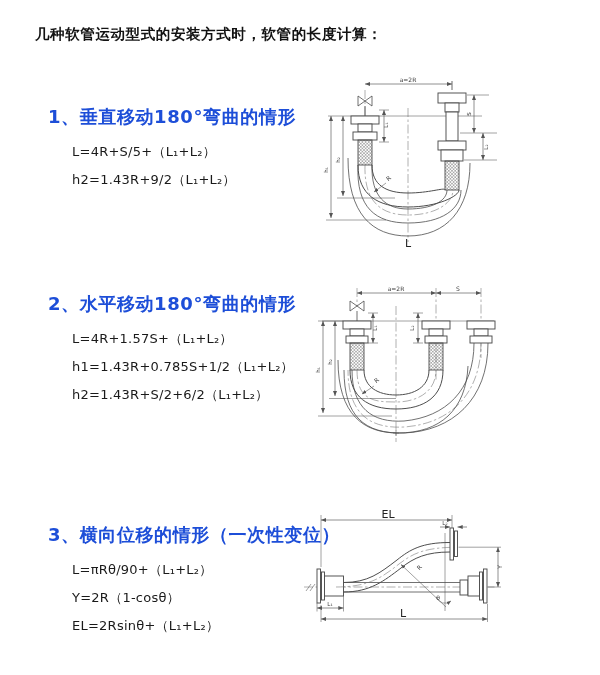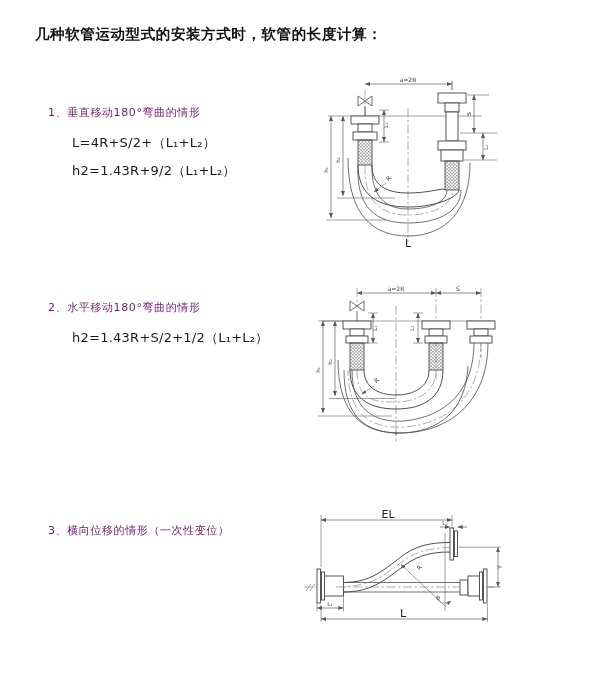--- a/index.html
+++ b/index.html
@@ -1,25 +1,25 @@
 <!DOCTYPE html>
 <html><head>
 <meta charset="utf-8">
 <style>
   html,body{margin:0;padding:0;background:#fff}
   .page{position:relative;width:600px;height:675px;background:#fff;overflow:hidden;
         font-family:"DejaVu Sans","Liberation Sans",sans-serif;color:#161616}
   .doc-title{position:absolute;left:35px;top:25px;font-size:14.5px;font-weight:bold;
              letter-spacing:.6px;color:#121212}
   .case{position:absolute;left:48px}
-  .case-heading{font-size:11px;font-weight:normal;letter-spacing:.6px;color:#701a75}
+  .case-heading{font-size:18px;font-weight:bold;letter-spacing:.6px;color:#1d4ed8}
   .fgroup{margin:9px 0 0 24px}
   .formula{height:28px;line-height:28px;font-size:13px;letter-spacing:.25px;color:#1a1a1a}
   #case1{top:105px}
-  #case2{top:300px}
+  #case2{top:292px}
   #case3{top:523px}
   .diagram{position:absolute}
   #d1{left:300px;top:70px}
   #d2{left:300px;top:270px}
   #d3{left:300px;top:503px}
   
   .ln{fill:none;stroke:#4d4d4d;stroke-width:1}
   .tn{fill:none;stroke:#4d4d4d;stroke-width:.8}
   .cl{fill:none;stroke:#6e6e6e;stroke-width:.55;stroke-dasharray:9 2.5 2.5 2.5}
   .dim{fill:none;stroke:#555;stroke-width:.65}
@@ -33,34 +33,41 @@
 </head>
 <body>
 
 <div class="page">
 
   <div class="doc-title">几种软管运动型式的安装方式时，软管的长度计算：</div>
 
   <div class="case" id="case1">
     <div class="case-heading">1、垂直移动180°弯曲的情形</div>
     <div class="fgroup">
-      <div class="formula">L=4R+S/2+（L₁+L₂）</div>
+      <div class="formula">L=4R+S/5+（L₁+L₂）</div>
       <div class="formula">h2=1.43R+9/2（L₁+L₂）</div>
     </div>
   </div>
 
   <div class="case" id="case2">
     <div class="case-heading">2、水平移动180°弯曲的情形</div>
     <div class="fgroup">
-      <div class="formula">h2=1.43R+S/2+1/2（L₁+L₂）</div>
+      <div class="formula">L=4R+1.57S+（L₁+L₂）</div>
+      <div class="formula">h1=1.43R+0.785S+1/2（L₁+L₂）</div>
+      <div class="formula">h2=1.43R+S/2+6/2（L₁+L₂）</div>
     </div>
   </div>
 
   <div class="case" id="case3">
     <div class="case-heading">3、横向位移的情形（一次性变位）</div>
+    <div class="fgroup">
+      <div class="formula">L=πRθ/90+（L₁+L₂）</div>
+      <div class="formula">Y=2R（1-cosθ）</div>
+      <div class="formula">EL=2Rsinθ+（L₁+L₂）</div>
+    </div>
   </div>
 
   <svg id="d1" class="diagram" width="300" height="190" viewBox="0 0 300 190">
     <defs>
       <marker id="ae" markerWidth="9" markerHeight="8" refX="8" refY="4" orient="auto">
         <path d="M0,0.8 L8,4 L0,7.2 Z" fill="#555"></path>
       </marker>
       <marker id="as" markerWidth="9" markerHeight="8" refX="1" refY="4" orient="auto">
         <path d="M9,0.8 L1,4 L9,7.2 Z" fill="#555"></path>
       </marker>

